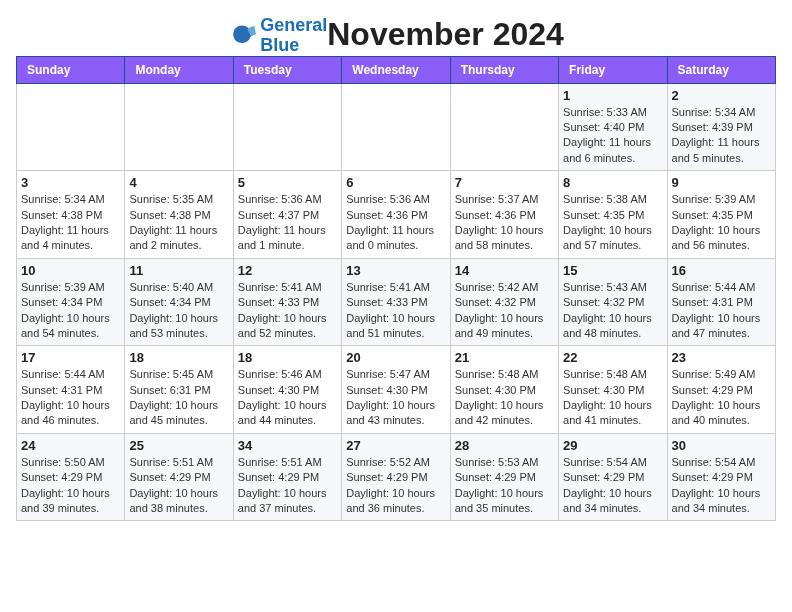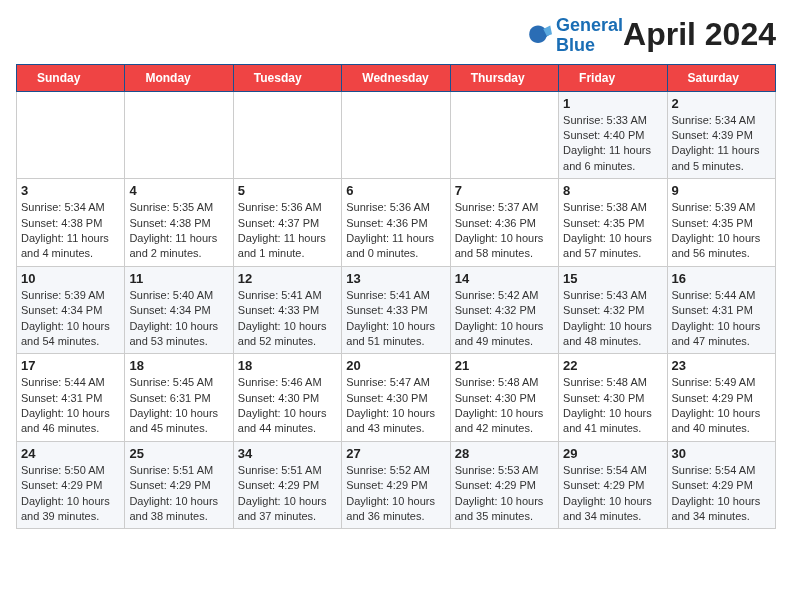--- a/index.html
+++ b/index.html
@@ -5,23 +5,23 @@
     * { box-sizing: border-box; margin: 0; padding: 0; }
     body {
       font-family: Arial, sans-serif;
       background: #fff;
       width: 792px;
       min-height: 612px;
       padding: 16px;
     }
     .header-area {
       display: flex;
-      justify-content: flex-end;
+      justify-content: center;
       align-items: flex-start;
-      margin-bottom: 8px;
+      margin-bottom: 0;
     }
     .logo {
       display: flex;
       align-items: center;
       gap: 4px;
     }
     .logo-text {
       font-size: 18px;
       font-weight: bold;
       line-height: 1.1;
@@ -43,23 +43,23 @@
     .location-title {
       font-size: 15px;
       color: #444;
     }
     .calendar {
       width: 100%;
       border-collapse: collapse;
       font-size: 11px;
     }
     .calendar thead th {
-      background: #ef4444;
+      background: #8b5cf6;
       color: #fff;
-      padding: 6px 20px;
+      padding: 6px 10px;
       text-align: left;
       font-size: 12px;
       font-weight: bold;
       border: 1px solid #1a5090;
     }
     .calendar tbody td {
       border: 1px solid #ccc;
       vertical-align: top;
       padding: 4px;
       width: 108px;
@@ -98,21 +98,21 @@
       <path d="M16 4 C10 4 6 8 6 14 C6 20 10 24 16 24 C22 24 26 20 26 14 C26 8 22 4 16 4Z" fill="#2a6db5"></path>
       <path d="M20 10 L28 6 L30 14 L24 18Z" fill="#2a6db5"></path>
       <path d="M22 8 L30 4 L32 14 L26 16Z" fill="#5baae0"></path>
     </svg>
     <div class="logo-text">
       <div><span>General</span></div>
       <div><span>Blue</span></div>
     </div>
   </div>
   <div class="title-area">
-    <div class="month-title">April 2024</div>
+    <div class="month-title">November 2024</div>
   </div>
 </div>
 
 <table class="calendar">
   <thead>
     <tr id="header-row">
     <th>Sunday</th>
         <th>Monday</th>
         <th>Tuesday</th>
         <th>Wednesday</th>

